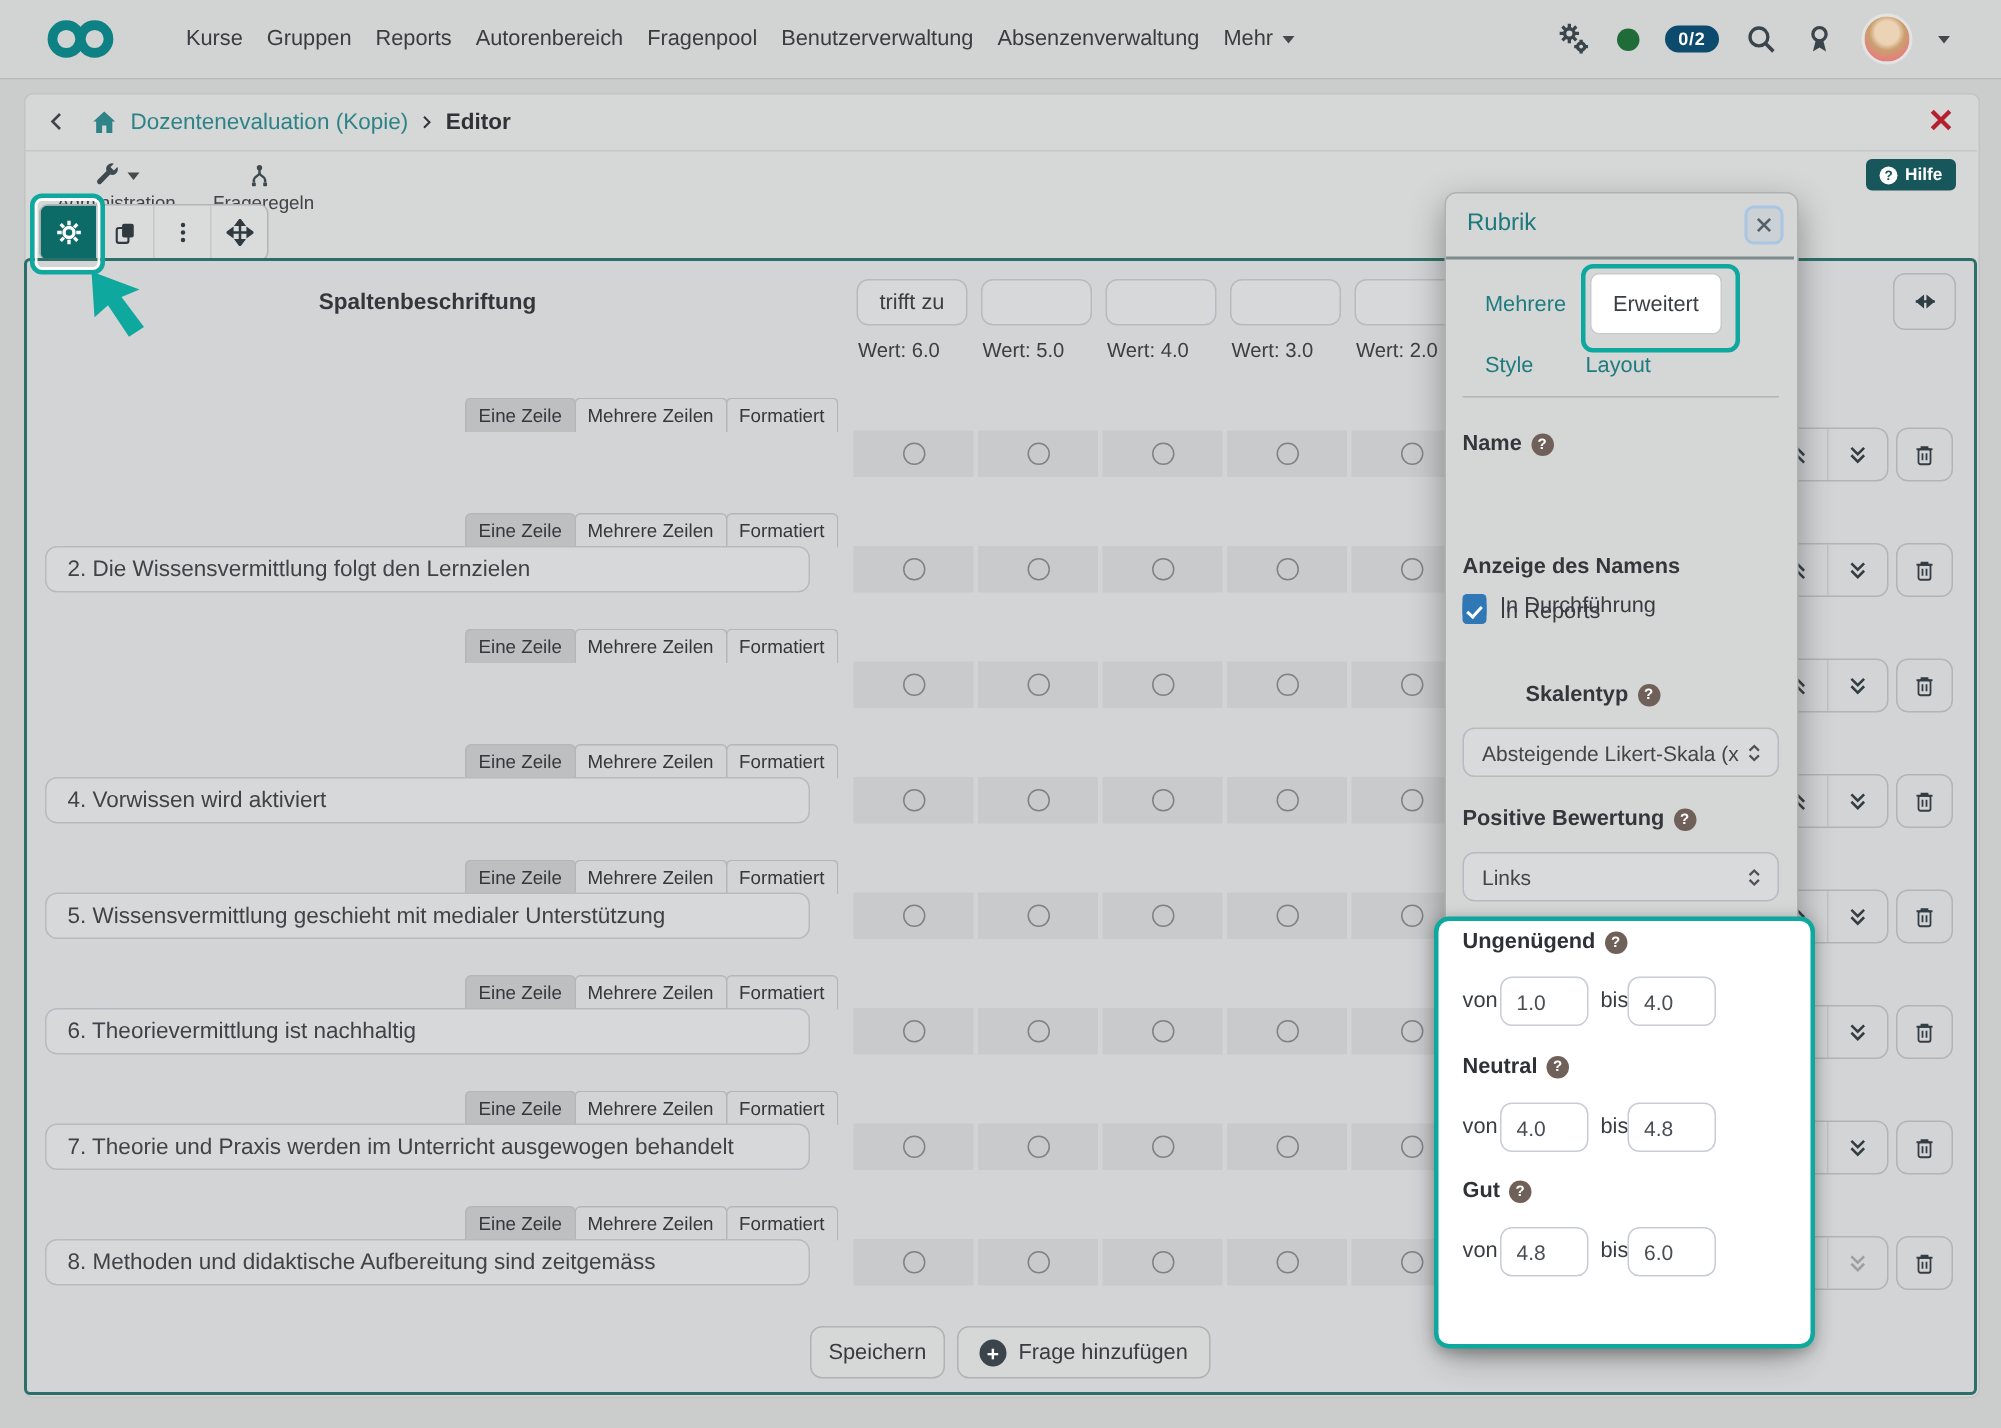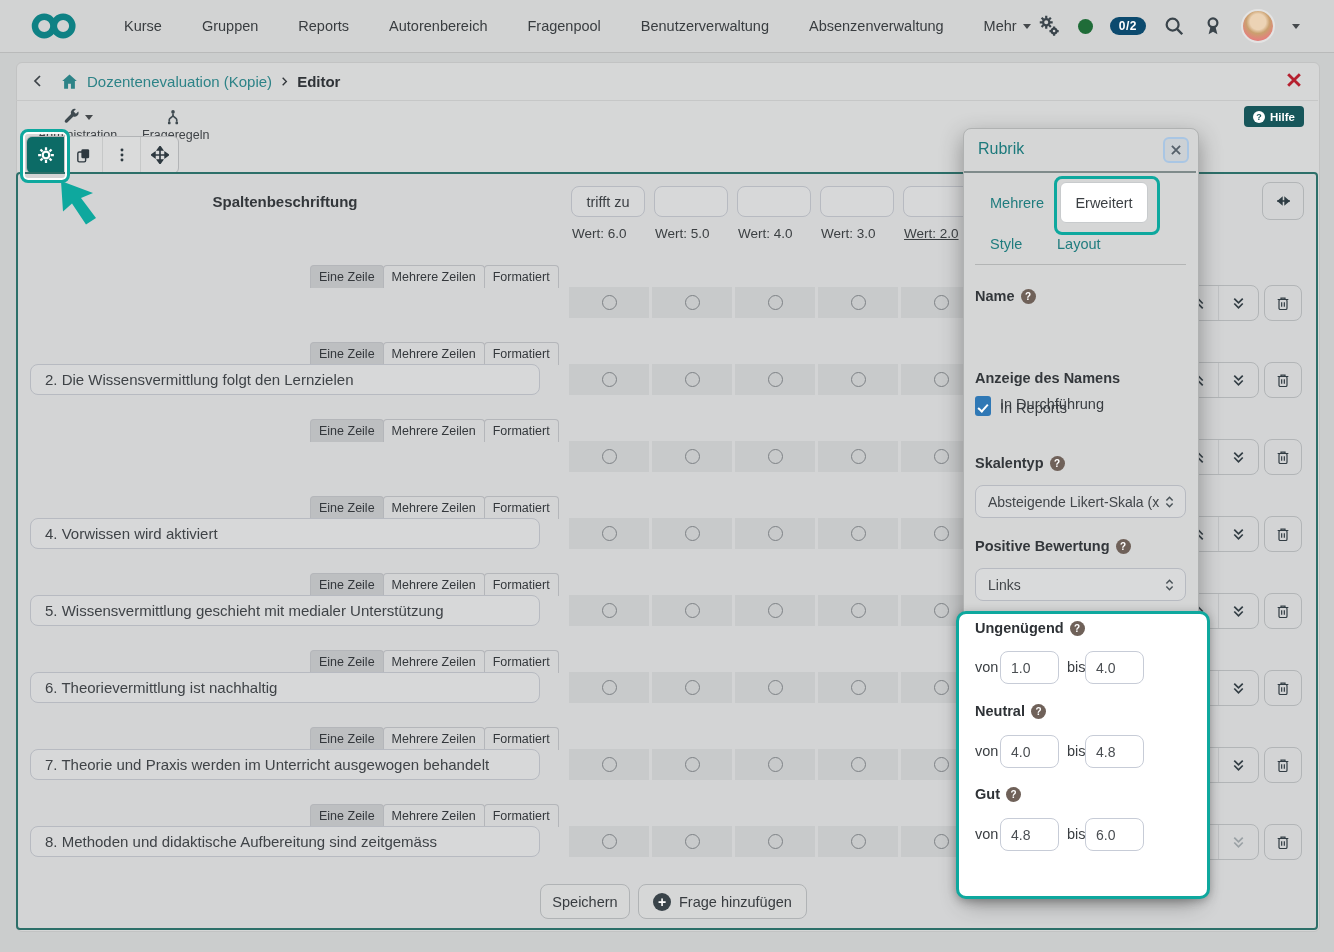--- a/index.html
+++ b/index.html
@@ -5,21 +5,21 @@
   html,body{margin:0;padding:0;background:#c9cbcb;}
   #screen{position:relative;width:1334px;height:952px;overflow:hidden;
           font-family:"Liberation Sans",sans-serif;color:#3b3f42;background:#cbcdcd;}
   svg{display:block}
   .abs{position:absolute;}
 
   
   #navbar{position:absolute;left:0;top:0;width:1334px;height:52px;background:#d2d3d3;
           border-bottom:1px solid #b9baba;display:flex;align-items:center;}
   #logo{margin-left:30px;cursor:pointer;}
-  .navitems{display:flex;gap:40px;margin-left:46px;font-size:14.5px;color:#393d40;}
+  .navitems{display:flex;gap:16px;margin-left:46px;font-size:14.5px;color:#393d40;}
   .navitem{cursor:pointer;white-space:nowrap;display:flex;align-items:center;gap:6px;}
   .caret{width:0;height:0;border-left:4.5px solid transparent;border-right:4.5px solid transparent;
          border-top:5px solid #45494c;display:inline-block;}
   #nav-right{position:absolute;right:34px;top:0;height:52px;display:flex;align-items:center;gap:17px;}
   .pill{background:#0c4a6e;color:#fff;font-size:12px;font-weight:bold;border-radius:10px;
         padding:2px 9px;letter-spacing:.5px;}
   .dot-green{width:15px;height:15px;border-radius:50%;background:#1f6c38;}
   #avatar{width:30px;height:30px;border-radius:50%;border:2px solid #e3e3e3;
           background:radial-gradient(circle at 50% 36%,#ecd3b5 0 32%,#caa06f 48%,#e2837c 72%,#d96a6a 100%);}
 
@@ -289,21 +289,21 @@
 
   <div class="col-head" style="left:571px;">trifft zu</div>
   <div class="col-head" style="left:654px;"></div>
   <div class="col-head" style="left:737px;"></div>
   <div class="col-head" style="left:820px;"></div>
   <div class="col-head" style="left:903px;"></div>
   <div class="wert" style="left:572px;">Wert: 6.0</div>
   <div class="wert" style="left:655px;">Wert: 5.0</div>
   <div class="wert" style="left:738px;">Wert: 4.0</div>
   <div class="wert" style="left:821px;">Wert: 3.0</div>
-  <div class="wert" style="left:904px;text-decoration:underline;">Wert: 2.0</div>
+  <div class="wert" style="left:904px;">Wert: 2.0</div>
   <div id="resize-btn">
     <svg width="19" height="14" viewBox="0 0 24 16">
         <g stroke="#2f3d44" stroke-width="2" fill="#2f3d44">
           <path d="M4 8h16"></path>
           <path d="M5.5 8L10 4.2v7.6zM18.5 8L14 4.2v7.6z"></path>
         </g>
       </svg>
   </div>
 
   <div class="qrow" style="top:265px">
@@ -729,21 +729,21 @@
   </div>
   <div class="cbrow" style="top:396px;justify-content:space-between;">
     <span class="cbox"></span>
     <span>In Durchführung</span>
   </div>
   <div class="cbrow" style="top:400px;">
     <span class="cbox"></span>
     <span>In Reports</span>
   </div>
 
-  <div class="plabel" style="left:975px;top:455px;">
+  <div class="plabel" style="left:1017px;top:455px;">
     <span>Skalentyp</span>
     <span class="help">?</span>
   </div>
   <div class="pselect" style="top:485px;">
     <span class="sel-text">Absteigende Likert-Skala (x b</span>
     <svg width="15" height="16" viewBox="0 0 24 24">
         <g fill="none" stroke="#4a5358" stroke-width="2.4">
           <path d="M7 9.5l5-5 5 5M7 14.5l5 5 5-5"></path>
         </g>
       </svg>

